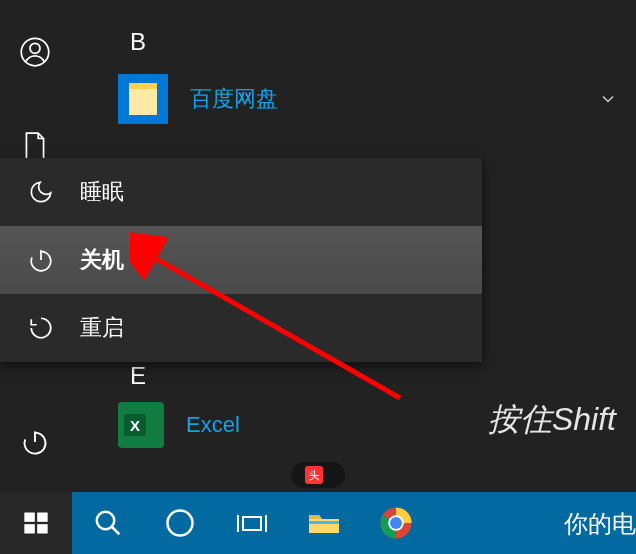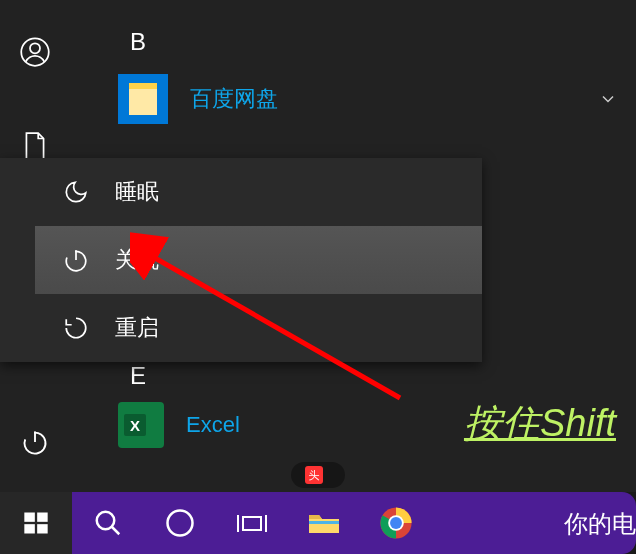--- a/index.html
+++ b/index.html
@@ -122,68 +122,66 @@
       color: #ccc;
     }
     .power-menu {
       position: absolute;
       left: 0;
       top: 158px;
       width: 482px;
       background: #2a2a2a;
       z-index: 10;
       box-shadow: 0 4px 12px rgba(0,0,0,0.6);
-      padding-left: 35px;
     }
     .power-item {
       display: flex;
       align-items: center;
       height: 68px;
       padding-left: 28px;
       color: #fff;
       font-size: 22px;
     }
     .power-item.highlighted {
       background: linear-gradient(to bottom, #555555, #4a4a4a);
+      font-weight: bold;
     }
     .power-icon {
       width: 44px;
       display: flex;
       align-items: center;
       justify-content: flex-start;
       margin-right: 8px;
     }
     .arrow-overlay {
       position: absolute;
       left: 130px;
       top: 230px;
       z-index: 20;
       pointer-events: none;
     }
     .annotation-text {
       position: absolute;
       right: 20px;
       top: 398px;
-      color: #bef264;
-      font-size: 38px;
+      color: #e5e5e5;
+      font-size: 32px;
       font-weight: 400;
       z-index: 20;
       font-style: italic;
-      text-decoration: underline;
     }
     .taskbar {
       position: absolute;
       bottom: 0;
       left: 0;
       width: 100%;
       height: 62px;
-      background: #4c1d95;
-      display: flex;
-      align-items: center;
-      border-radius: 14px;
+      background: #0369a1;
+      display: flex;
+      align-items: center;
     }
     .tb-item {
       width: 72px;
       height: 62px;
       display: flex;
       align-items: center;
       justify-content: center;
       color: #fff;
     }
     .tb-item.active {

